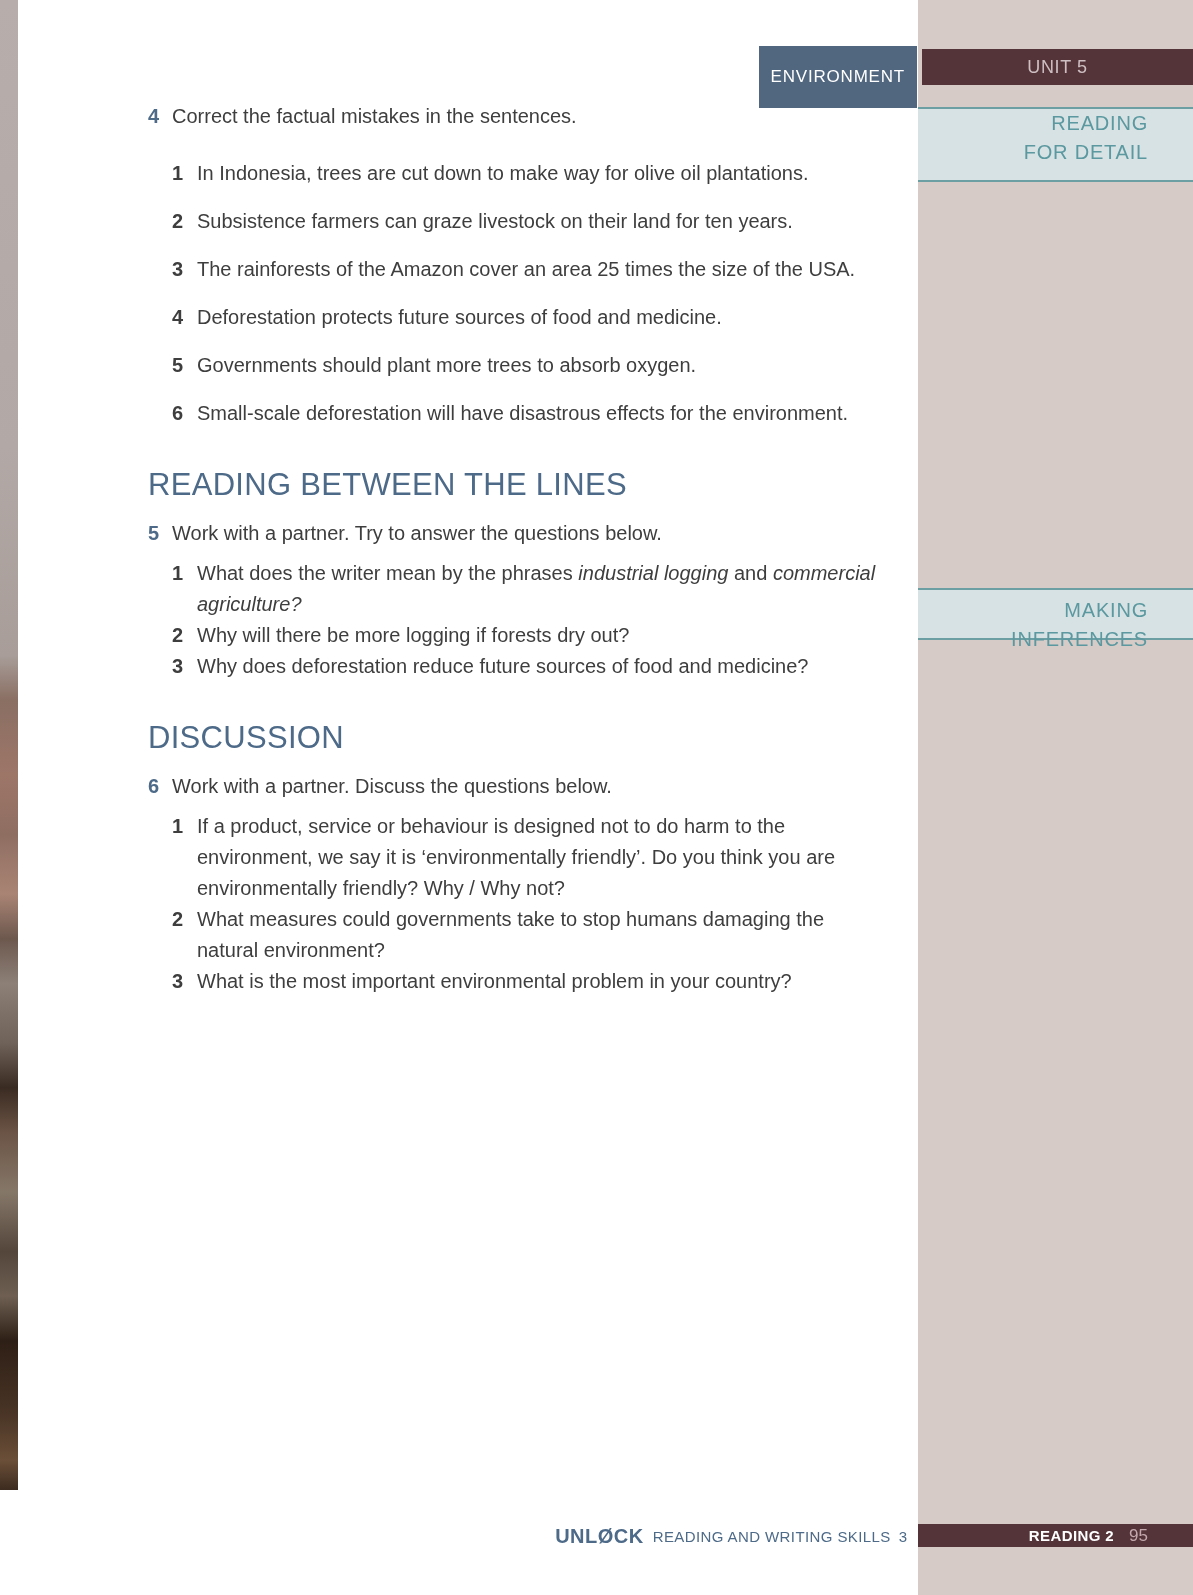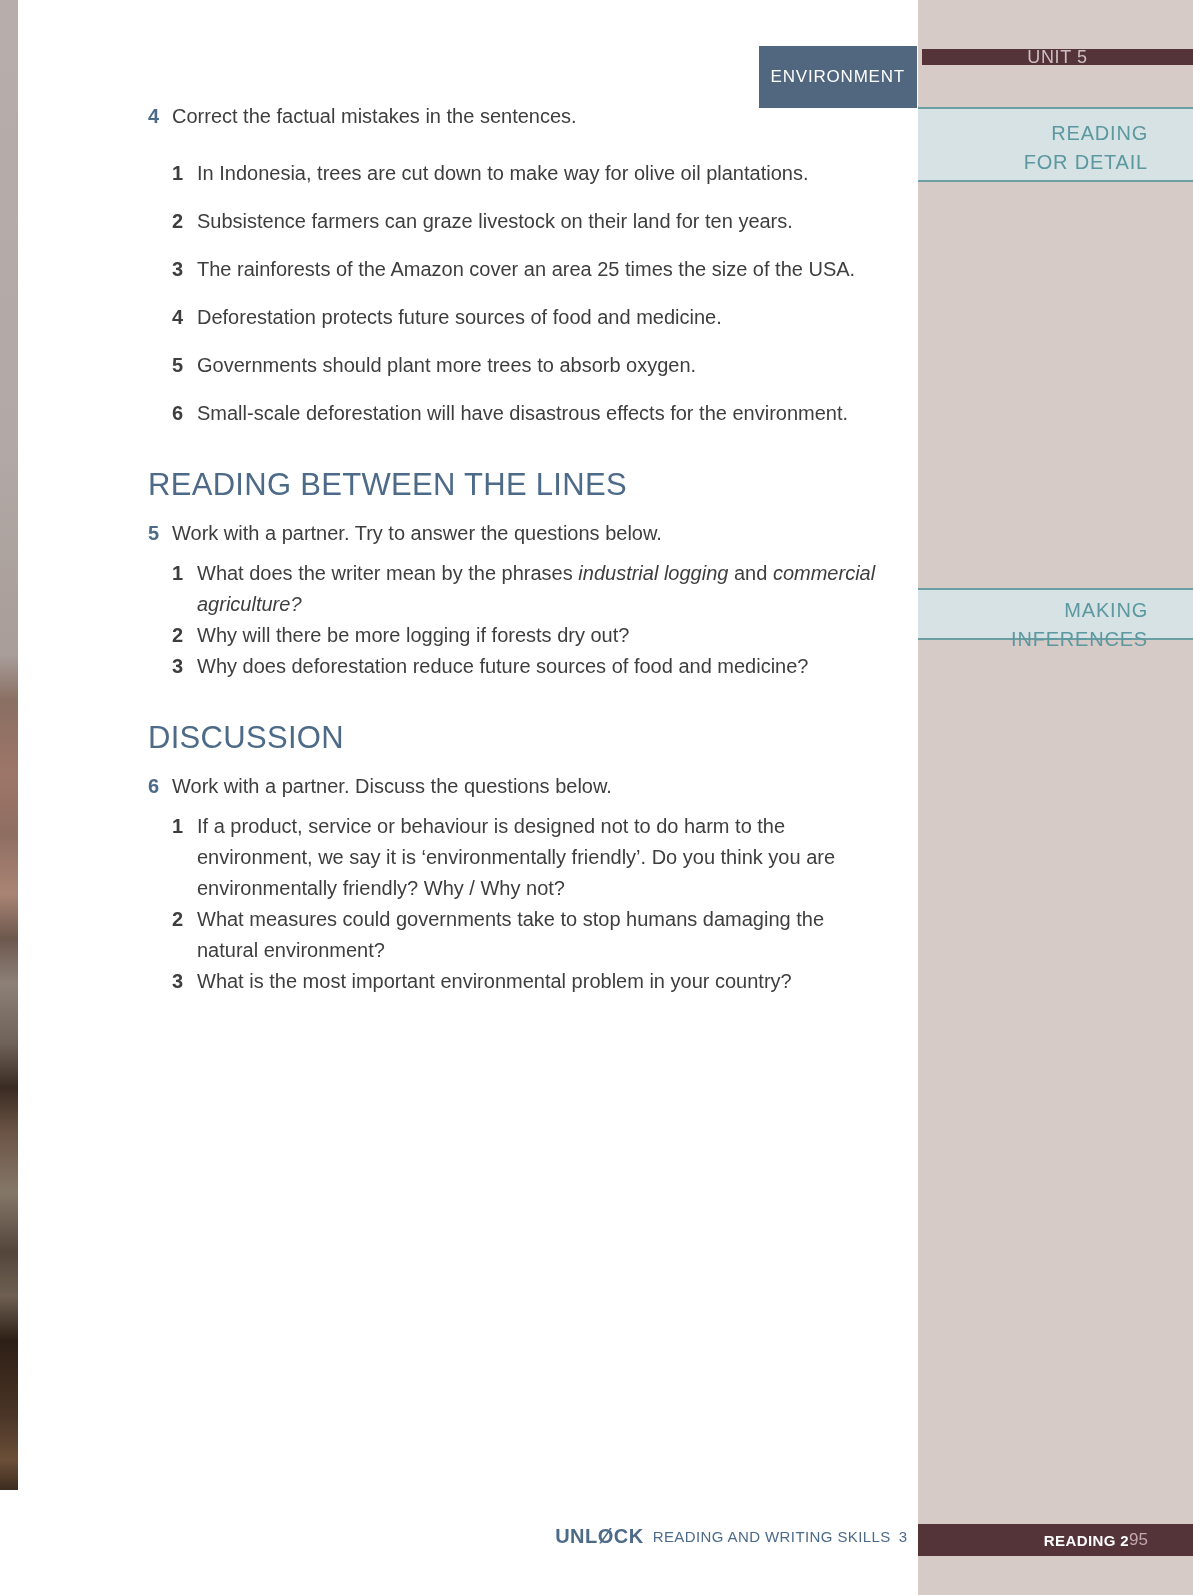--- a/index.html
+++ b/index.html
@@ -32,41 +32,41 @@
       #a98474 60%, #6d584e 63%, #8c8077 66%,
       #6f6258 70%, #3a2b22 73%, #6b5445 76%,
       #857768 80%, #55463c 84%, #6e5f52 87%,
       #2e1f16 90%, #4a3526 95%, #6b4f38 98%, #3c2b1f 100%);
   }
   .sidebar{
     position:absolute;left:918px;top:0;width:275px;height:1595px;
     background:var(--sidebar-pink);
   }
   .unit-bar{
-    position:absolute;top:49px;left:4px;right:0;height:16px;
+    position:absolute;top:49px;left:4px;right:0;height:36px;
     background:var(--maroon);color:var(--unit-text);
     font-size:18px;letter-spacing:.6px;
     display:flex;align-items:center;justify-content:center;
   }
   .env-tag{
     position:absolute;top:46px;right:276px;height:30px;
     background:var(--slate);color:#ffffff;
     font-size:17px;letter-spacing:.8px;
     display:flex;align-items:center;padding:16px 12px;
   }
   .side-box{
     position:absolute;left:0;right:0;box-sizing:border-box;
     background:var(--callout-fill);
     border-top:2px solid var(--callout-border);
     border-bottom:2px solid var(--callout-border);
     color:var(--callout-text);
     text-align:right;padding-right:45px;
     font-size:20px;line-height:29px;letter-spacing:.8px;
   }
-  .box-reading{top:107px;height:75px;padding-top:10px;}
+  .box-reading{top:107px;height:75px;}
   .box-making{top:588px;height:52px;padding-top:6px;}
 
   .content{
     position:absolute;left:148px;top:101px;width:740px;
     color:var(--body-text);
   }
   .section-heading{
     color:var(--slate-text);
     font-size:31px;line-height:34px;letter-spacing:.3px;
     margin:39px 0 16px 0;
@@ -91,24 +91,24 @@
 
   .footer-brand{
     position:absolute;top:1524px;right:286px;height:25px;
     display:flex;align-items:center;color:var(--slate-text);
     white-space:nowrap;
   }
   .footer-brand .logo{font-weight:bold;font-size:20px;letter-spacing:.5px;}
   .footer-brand .series{font-size:15px;letter-spacing:.4px;margin-left:9px;}
   .footer-brand .level{font-size:15px;margin-left:8px;}
   .footer-bar{
-    position:absolute;top:1524px;left:0;right:0;height:32px;
+    position:absolute;top:1524px;left:0;right:0;height:23px;
     background:var(--maroon);
     display:flex;align-items:center;justify-content:flex-end;
-    padding-right:45px;box-sizing:border-box;
+    padding-right:45px;box-sizing:border-box;gap:15px;
   }
   .footer-bar .sec{color:#ffffff;font-weight:bold;font-size:15px;letter-spacing:.4px;}
   .footer-bar .pg{color:var(--pagenum-text);font-size:17px;}
 </style>
 </head>
 <body>
 
 <div class="page">
 
   <div class="photo-strip"></div>

